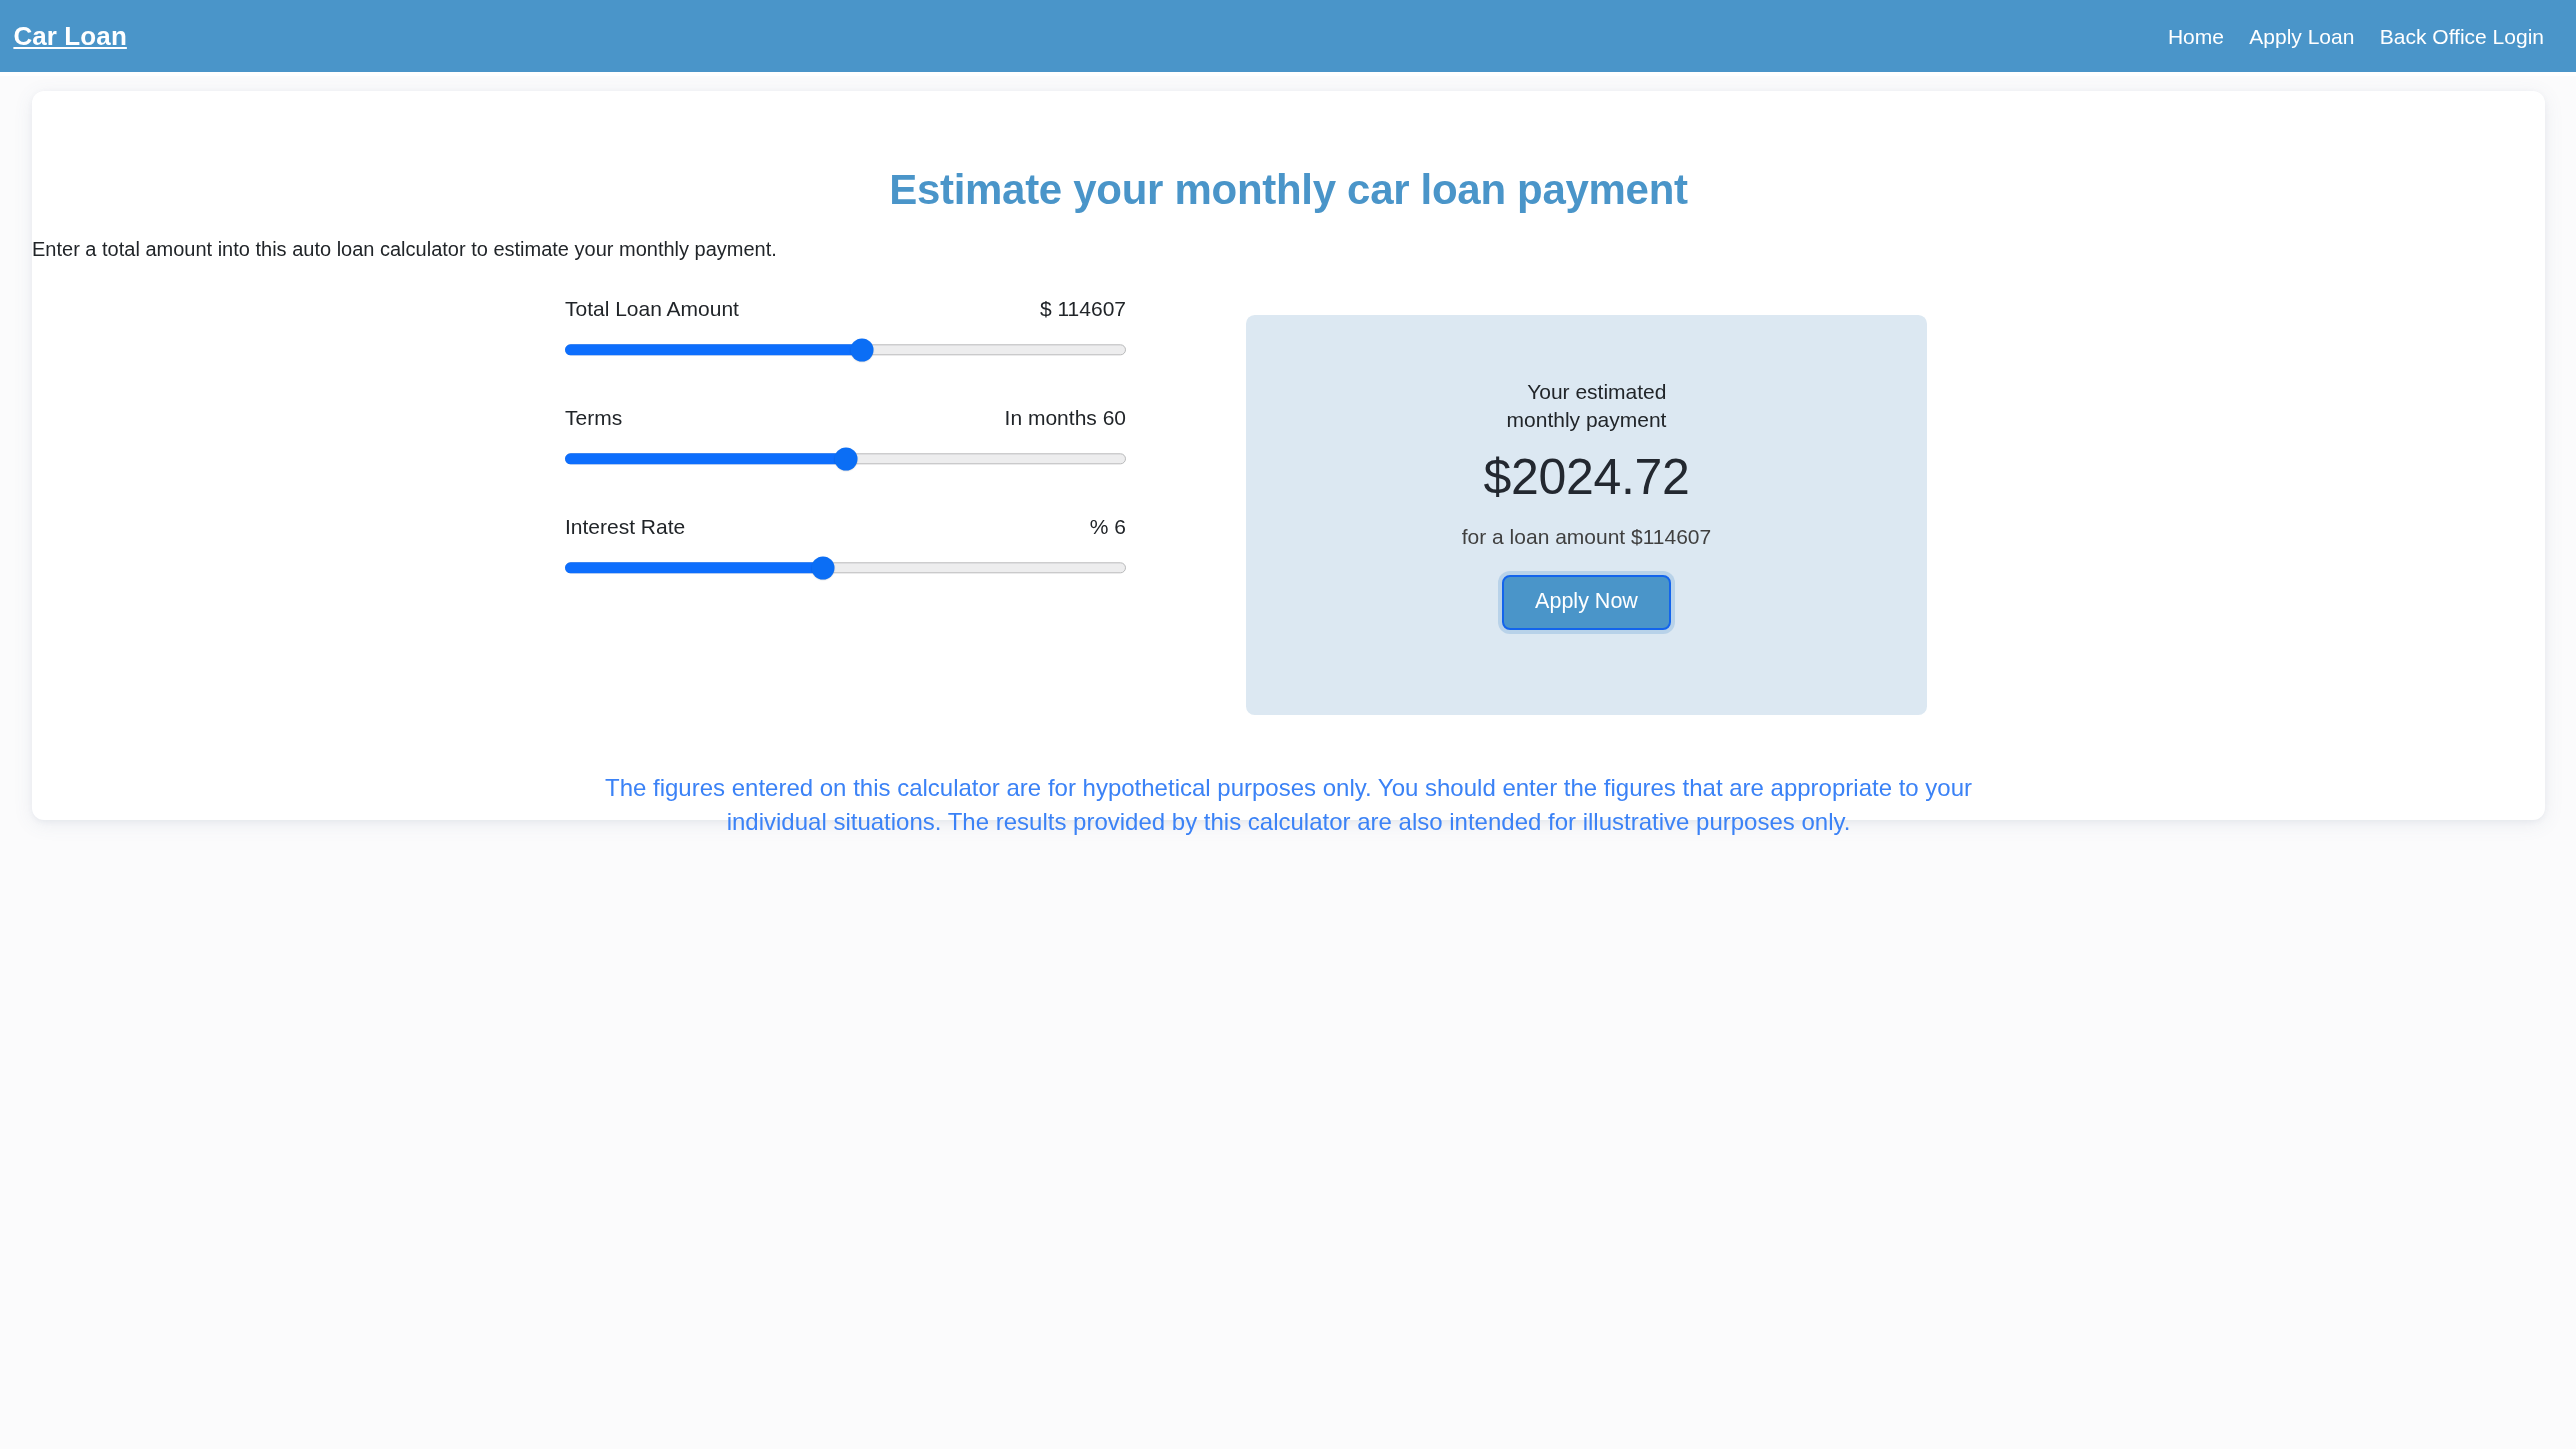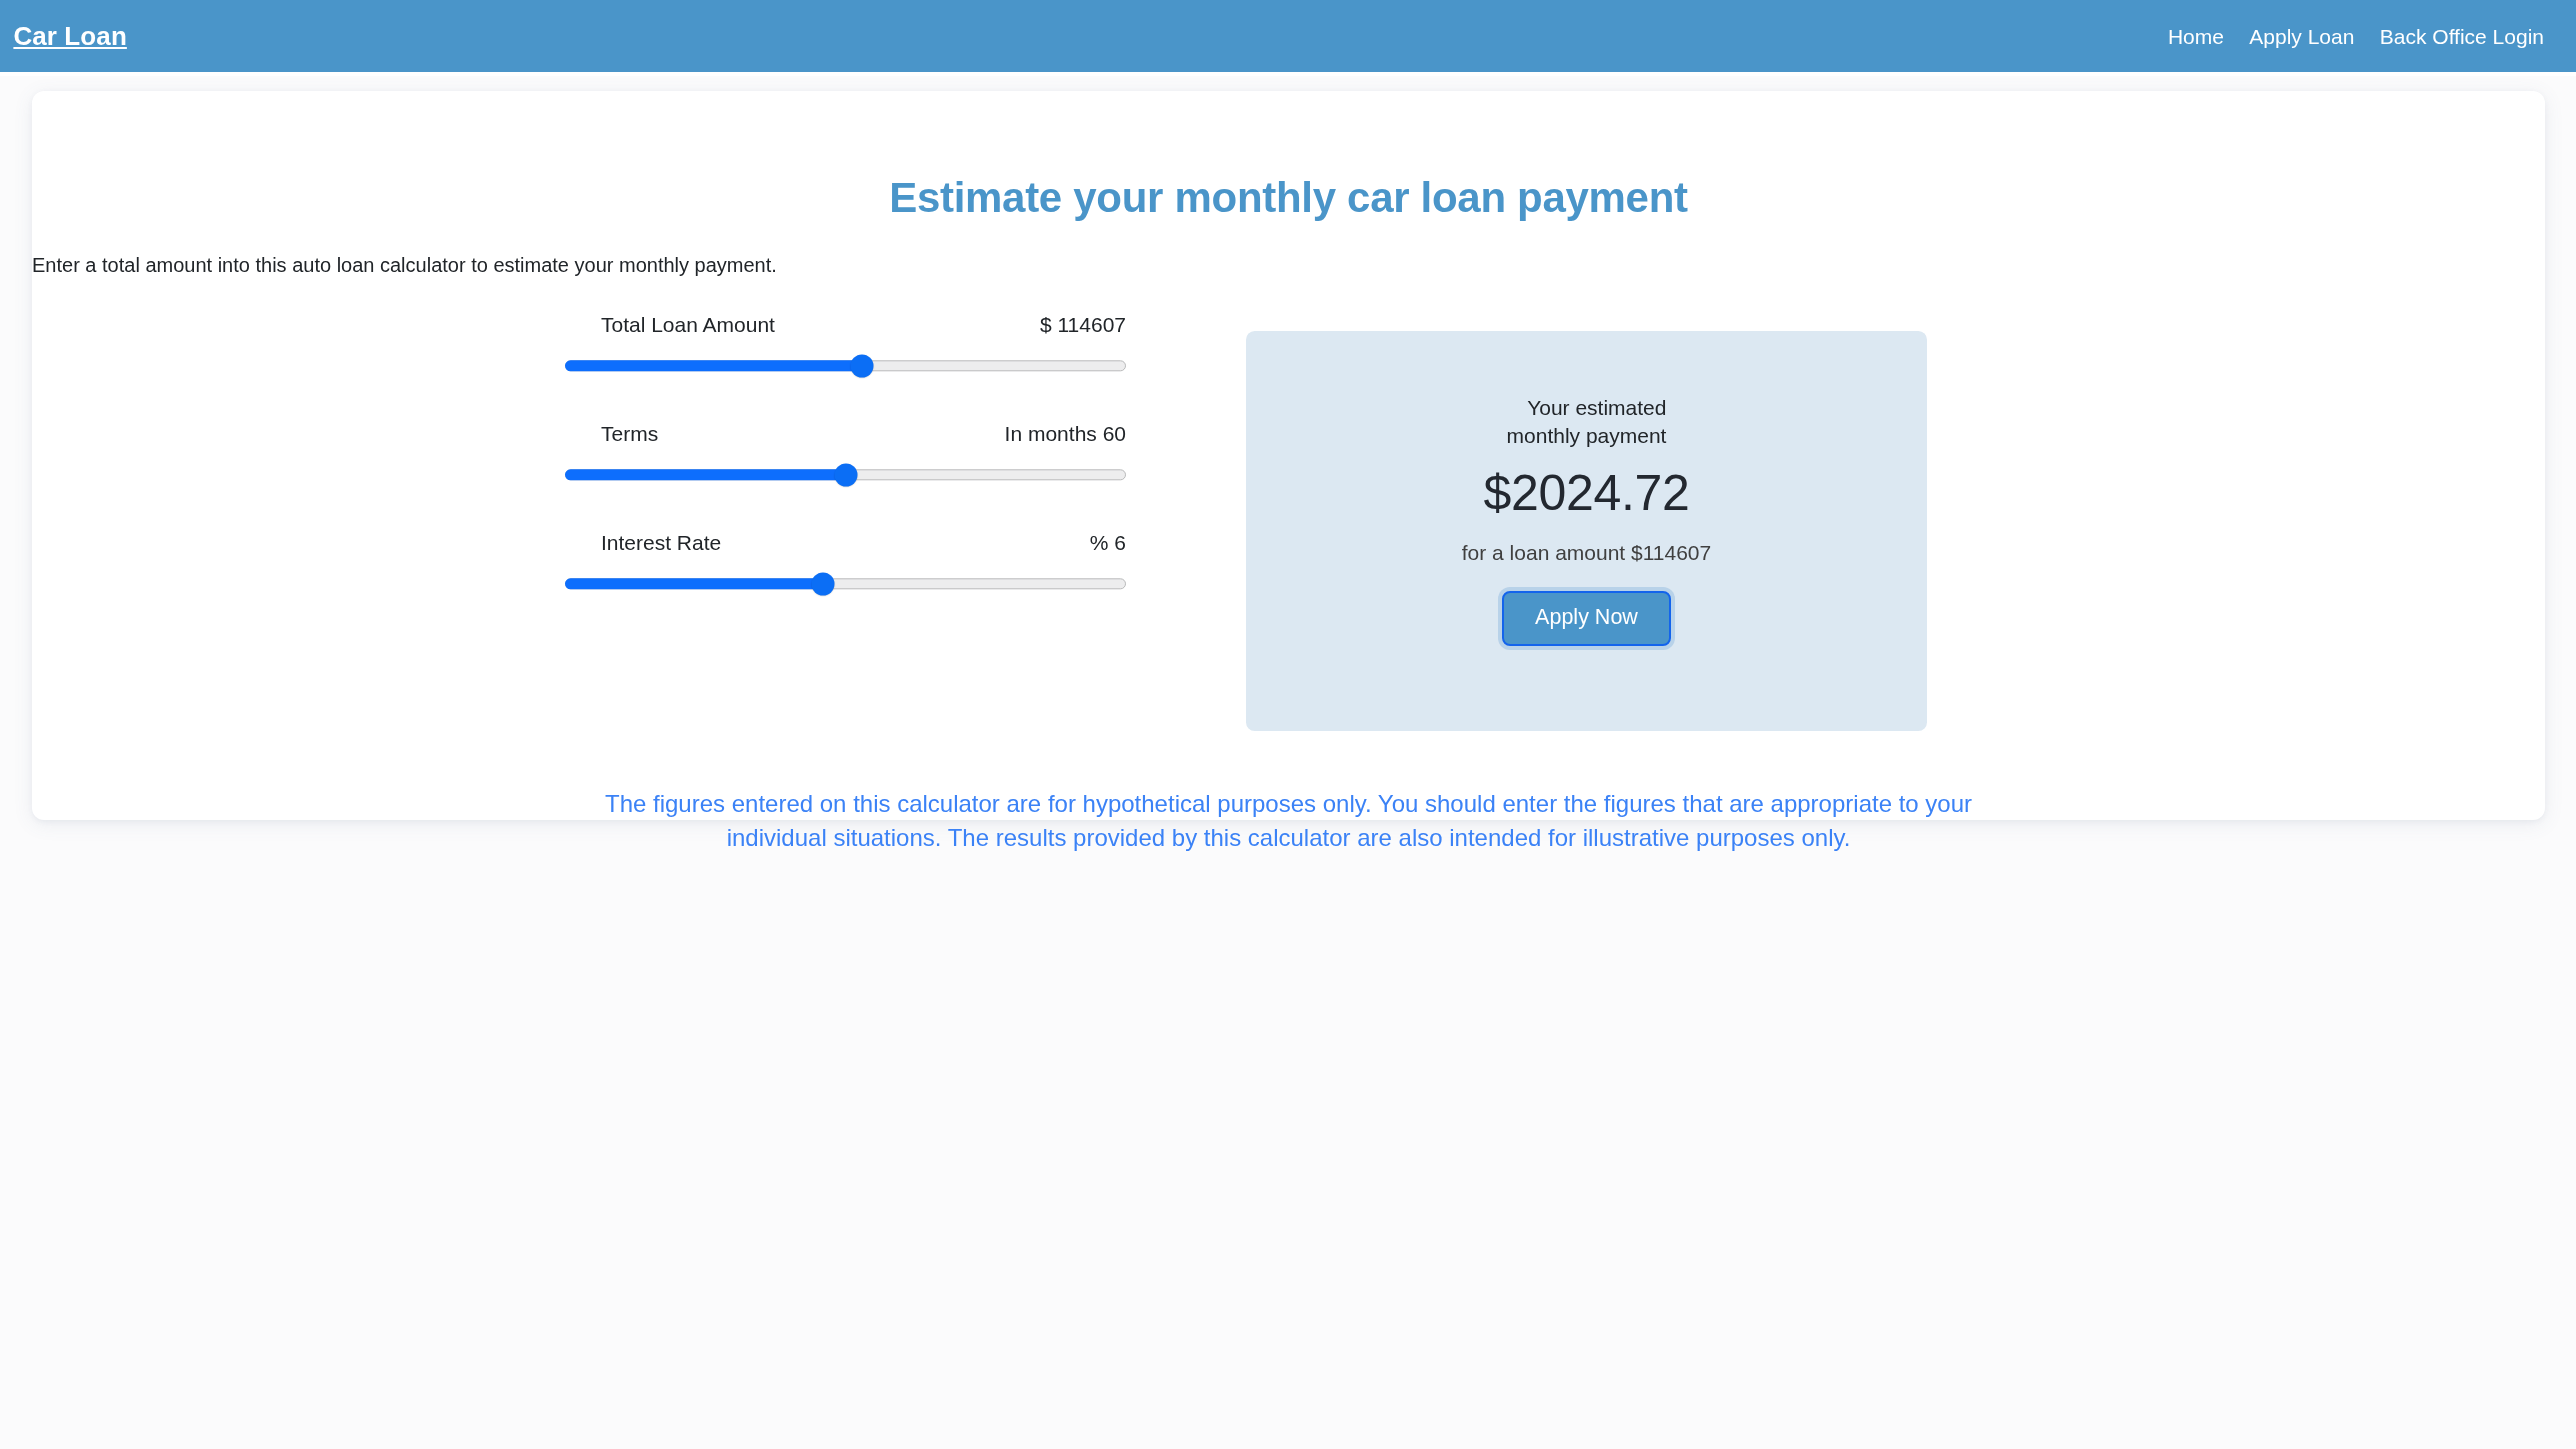--- a/index.html
+++ b/index.html
@@ -75,21 +75,21 @@
     z-index: 1;
     box-sizing: border-box;
   }
 
   .headline {
     text-align: center;
     color: #4a95c9;
     font-size: 42px;
     font-weight: 700;
     letter-spacing: -0.3px;
-    margin: 12px;
+    margin: 4px;
     padding-top: 72px;
     line-height: 1.1;
   }
   .subhead {
     text-align: left;
     color: #212529;
     font-size: 20px;
     font-weight: 400;
     margin: 0;
     padding-top: 20px;
@@ -114,21 +114,20 @@
   .slider-group:last-child { margin-bottom: 0; }
 
   .slider-labels {
     display: flex;
     justify-content: space-between;
     align-items: baseline;
     font-size: 21px;
     color: #212529;
     line-height: 1.2;
     margin-bottom: 21px;
-    margin-left: 36px;
   }
   .slider-label { font-weight: 400; }
   .slider-value { font-weight: 400; white-space: nowrap; }
 
   .range {
     position: relative;
     width: 561px;
     height: 14.8px;
     display: flex;
     align-items: center;

